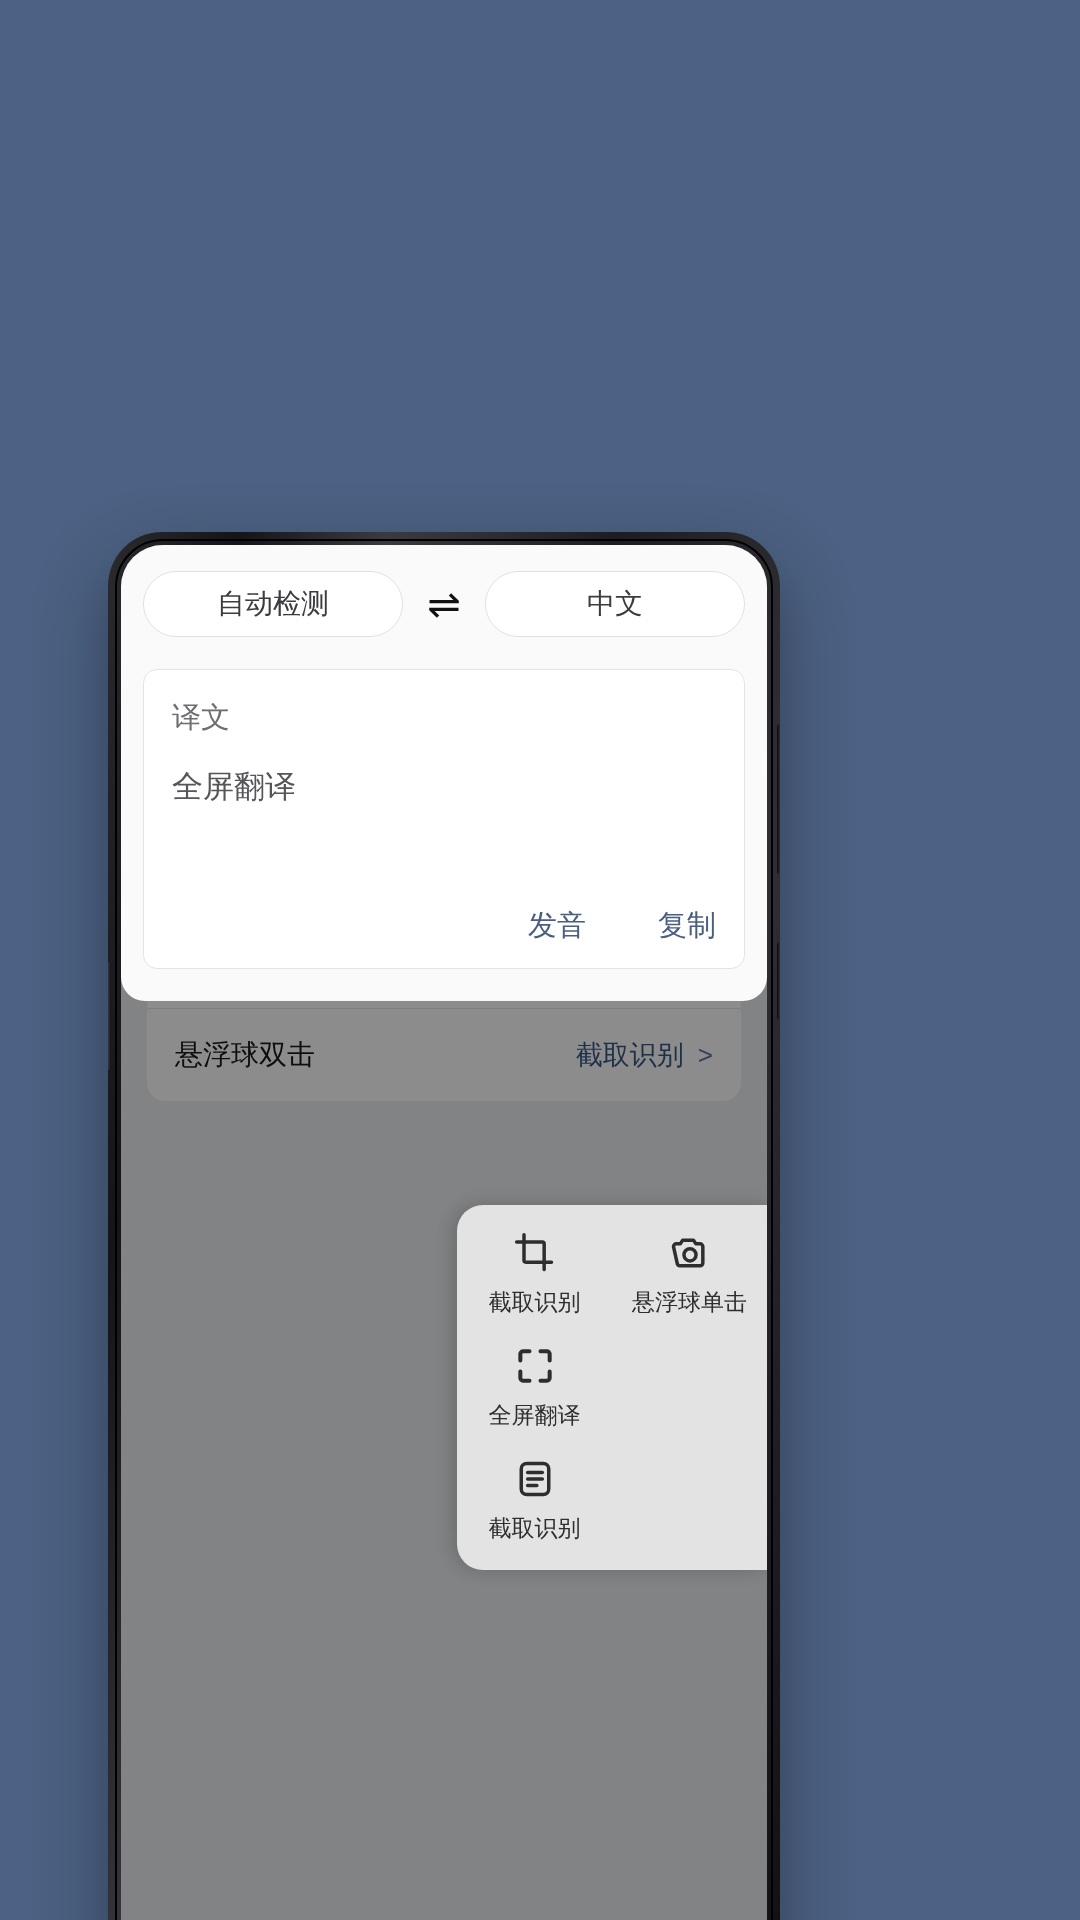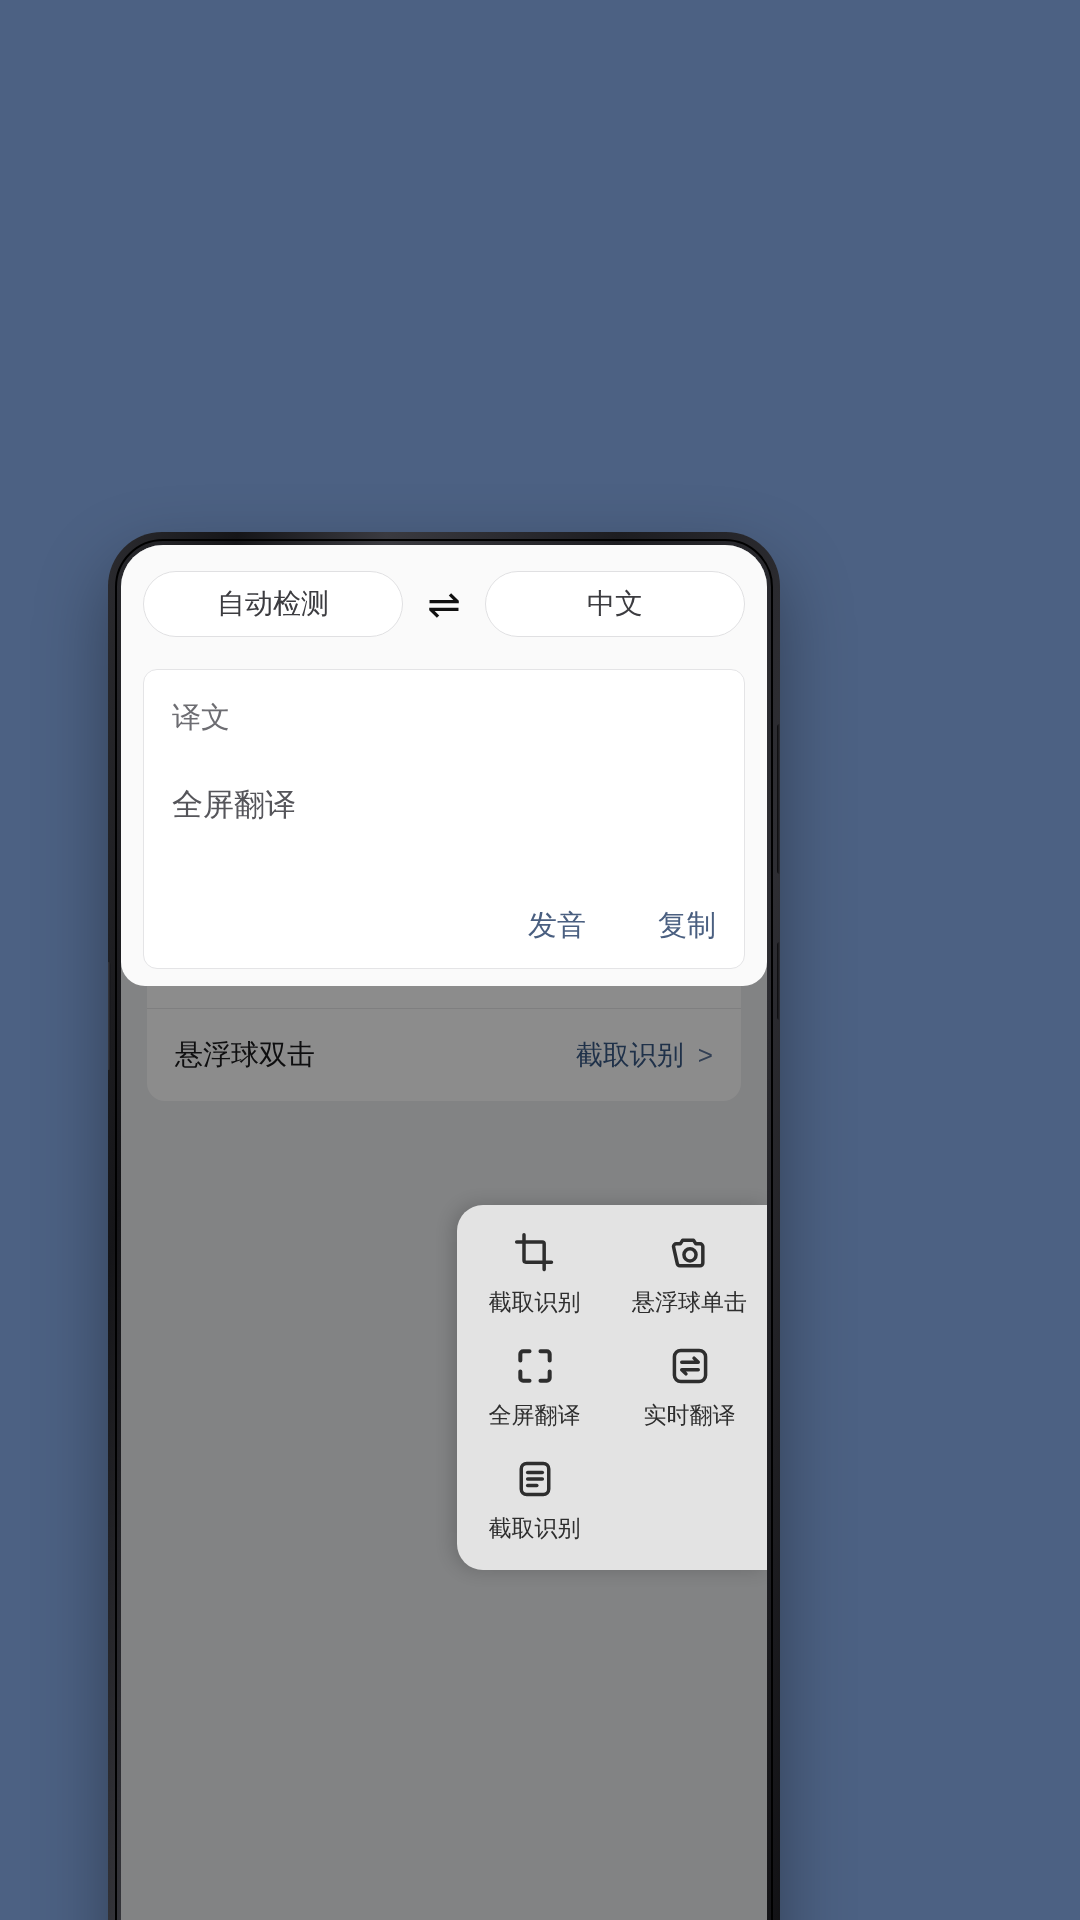--- a/index.html
+++ b/index.html
@@ -151,21 +151,21 @@
     color: #2e2e2e;
   }
 
   
   #translate-panel {
     position: absolute;
     top: 0; left: 0; right: 0;
     z-index: 8;
     background: #fafafa;
     border-radius: 0 0 24px 24px;
-    padding: 26px 22px 17px 22px;
+    padding: 26px 22px 32px 22px;
   }
   #lang-bar {
     display: flex;
     align-items: center;
     justify-content: space-between;
     gap: 10px;
     margin-bottom: 32px;
   }
   .lang-pill {
     flex: 1;
@@ -202,21 +202,20 @@
     line-height: 1.3;
   }
   #result-box {
     border: 1px solid #e4e4e6;
     border-radius: 14px;
     background: #fff;
     padding: 28px 28px 22px 28px;
     min-height: 300px;
     display: flex;
     flex-direction: column;
-    gap: 18px;
   }
   #result-label {
     font-size: 29px;
     color: #6d6d72;
     margin-bottom: 28px;
   }
   #result-text {
     font-size: 31px;
     color: #55555a;
     line-height: 1.35;
@@ -326,30 +325,20 @@
               <svg viewBox="0 0 24 24" fill="none" stroke="#2e2e2e" stroke-width="2.2" stroke-linecap="round" stroke-linejoin="round">
                 <path d="M4 9V5.5A1.5 1.5 0 0 1 5.5 4H9"></path>
                 <path d="M15 4h3.5A1.5 1.5 0 0 1 20 5.5V9"></path>
                 <path d="M20 15v3.5a1.5 1.5 0 0 1-1.5 1.5H15"></path>
                 <path d="M9 20H5.5A1.5 1.5 0 0 1 4 18.5V15"></path>
               </svg>
             </span>
             <span class="qm-label">全屏翻译</span>
           </div>
 
-          <div class="qm-item">
-            <span class="qm-icon">
-              <svg viewBox="0 0 24 24" fill="none" stroke="#2e2e2e" stroke-width="1.9" stroke-linecap="round" stroke-linejoin="round">
-                <rect x="3.5" y="3.5" width="17" height="17" rx="3.5"></rect>
-                <path d="M7.5 10h9l-2.3-2.3"></path>
-                <path d="M16.5 14h-9l2.3 2.3"></path>
-              </svg>
-            </span>
-            <span class="qm-label">实时翻译</span>
-          </div>
 
           <div class="qm-item single">
             <span class="qm-icon">
               <svg viewBox="0 0 24 24" fill="none" stroke="#2e2e2e" stroke-width="1.9" stroke-linecap="round" stroke-linejoin="round">
                 <rect x="4.5" y="3.5" width="15" height="17" rx="3"></rect>
                 <path d="M8 8.5h8"></path>
                 <path d="M8 12h8"></path>
                 <path d="M8 15.5h5"></path>
               </svg>
             </span>

